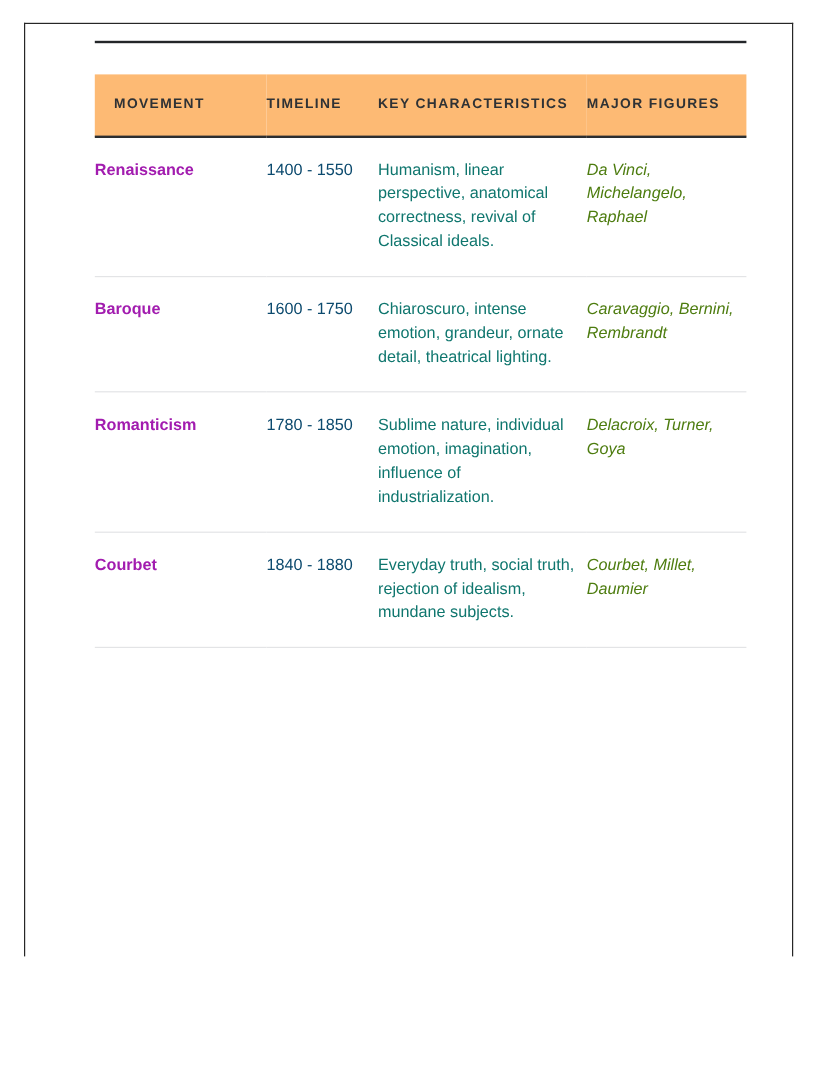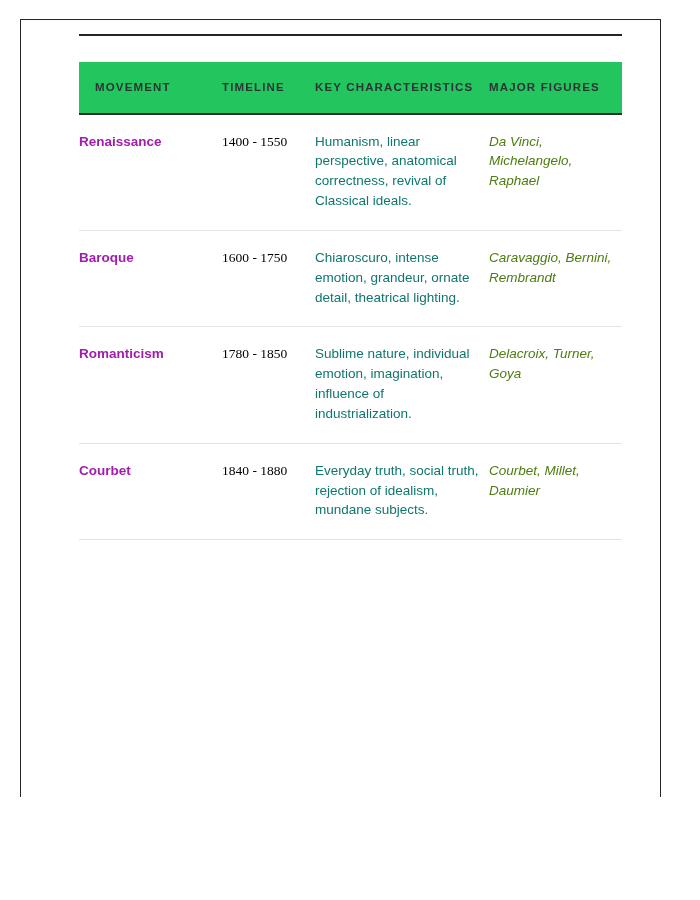--- a/index.html
+++ b/index.html
@@ -72,21 +72,21 @@
   
   .table-wrap {
     margin: 26px 38px 0 58px;
   }
   table.art-table {
     width: 100%;
     border-collapse: collapse;
     table-layout: fixed;
   }
   table.art-table thead tr {
-    background: #22c55e;
+    background: #fdba74;
   }
   table.art-table thead th {
     text-align: left;
     vertical-align: top;
     font-size: 11.5px;
     font-weight: bold;
     letter-spacing: 1.15px;
     color: #2f3235;
     padding: 18px 10px 17px 0;
     border-bottom: 2px solid #2b2e31;
@@ -103,23 +103,22 @@
   }
   table.art-table tbody tr:last-child td { border-bottom: 1px solid #e3e4e6; }
 
   td.col-movement {
     padding-left: 16px;
     font-weight: bold;
     color: #a21caf;
     font-size: 13.5px;
   }
   td.col-timeline {
-    color: #000000;
+    color: #0c4a6e;
     font-size: 13.5px;
-    font-family: Liberation Serif, serif;
   }
   td.col-characteristics {
     color: #0f766e;
     margin-top: 36px;
   }
   td.col-figures {
     font-style: italic;
     color: #4d7c0f;
   }
 

